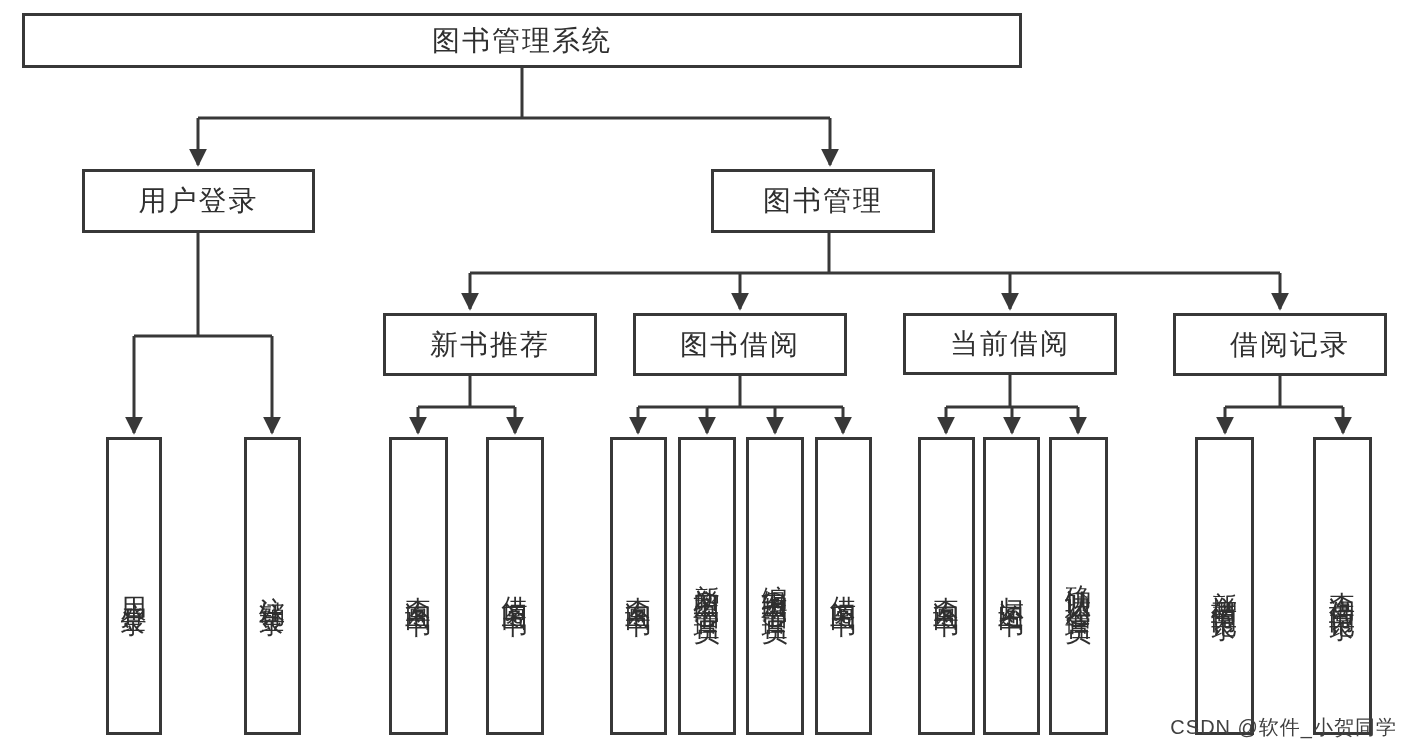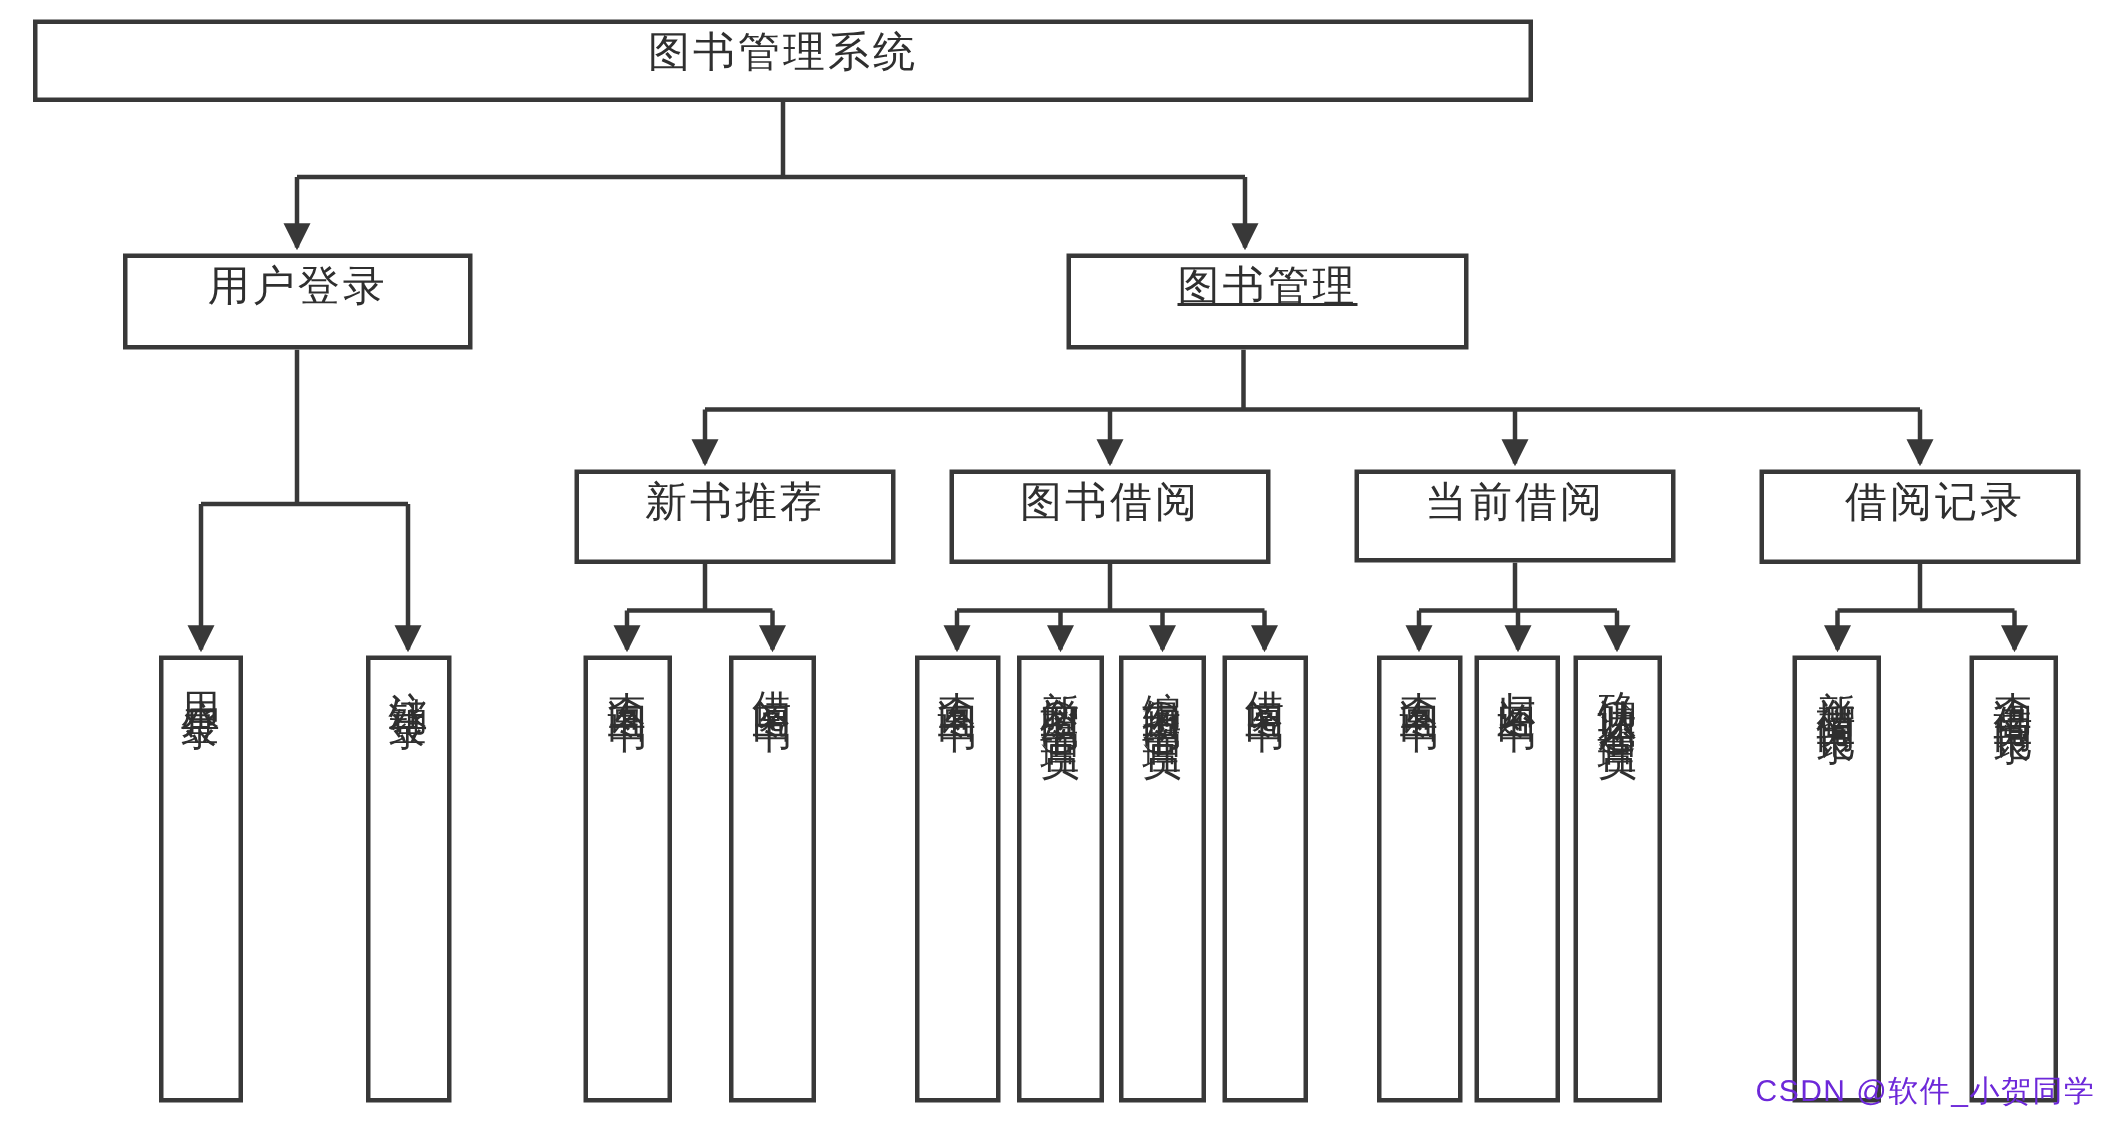--- a/index.html
+++ b/index.html
@@ -24,21 +24,21 @@
     position: absolute;
     left: 0; top: 0;
     z-index: 1;
   }
   .box {
     position: absolute;
     background: #ffffff;
     border: 3px solid #383838;
     box-sizing: border-box;
     display: flex;
-    align-items: flex-start;
+    align-items: center;
     justify-content: center;
     z-index: 2;
   }
   .hbox {
     font-size: 28px;
     letter-spacing: 2px;
     white-space: nowrap;
   }
   .root {
     left: 22px; top: 13px; width: 1000px; height: 55px;
@@ -113,21 +113,21 @@
     </g>
   </svg>
 
   <div class="box hbox root" style="border-color: rgb(56, 56, 56);">
     <span>图书管理系统</span>
   </div>
 
   <div class="box hbox" style="left: 82px; top: 169px; width: 233px; height: 64px; border-color: rgb(56, 56, 56);">
     <span>用户登录</span>
   </div>
-  <div class="box hbox" style="left: 711px; top: 169px; width: 268px; height: 64px; border-color: rgb(56, 56, 56); text-decoration: underline;">
+  <div class="box hbox" style="left: 711px; top: 169px; width: 224px; height: 64px; border-color: rgb(56, 56, 56);">
     <span>图书管理</span>
   </div>
 
   <div class="box hbox" style="left: 363px; top: 313px; width: 214px; height: 63px; border-color: rgb(56, 56, 56); margin-left: 20px;">
     <span>新书推荐</span>
   </div>
   <div class="box hbox" style="left: 633px; top: 313px; width: 214px; height: 63px; border-color: rgb(56, 56, 56);">
     <span>图书借阅</span>
   </div>
   <div class="box hbox" style="left: 903px; top: 313px; width: 214px; height: 62px; border-color: rgb(56, 56, 56);">
@@ -174,14 +174,14 @@
     <span class="vtext">确认归还（管理员）</span>
   </div>
 
   <div class="box vbox" style="left: 1195px; width: 59px; border-color: rgb(56, 56, 56);">
     <span class="vtext">新增借阅记录</span>
   </div>
   <div class="box vbox" style="left: 1313px; width: 59px; border-color: rgb(56, 56, 56);">
     <span class="vtext">查询借阅记录</span>
   </div>
 
-  <div class="watermark" style="color: #6d28d9;">CSDN @软件_小贺同学</div>
+  <div class="watermark" style="color: #404040;">CSDN @软件_小贺同学</div>
 </div>
 
 </body></html>

